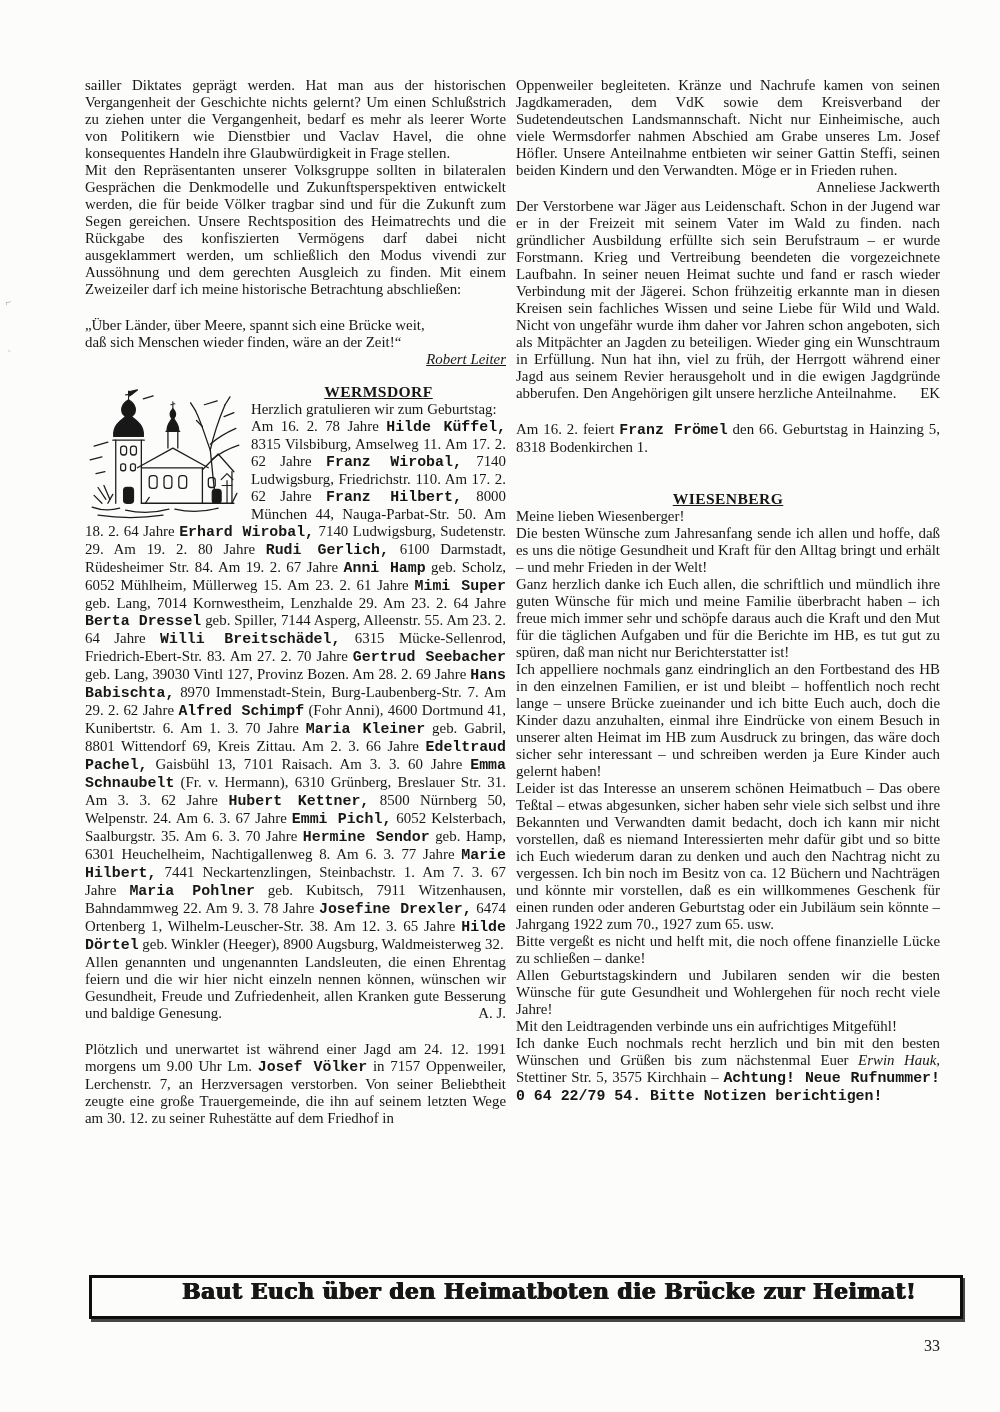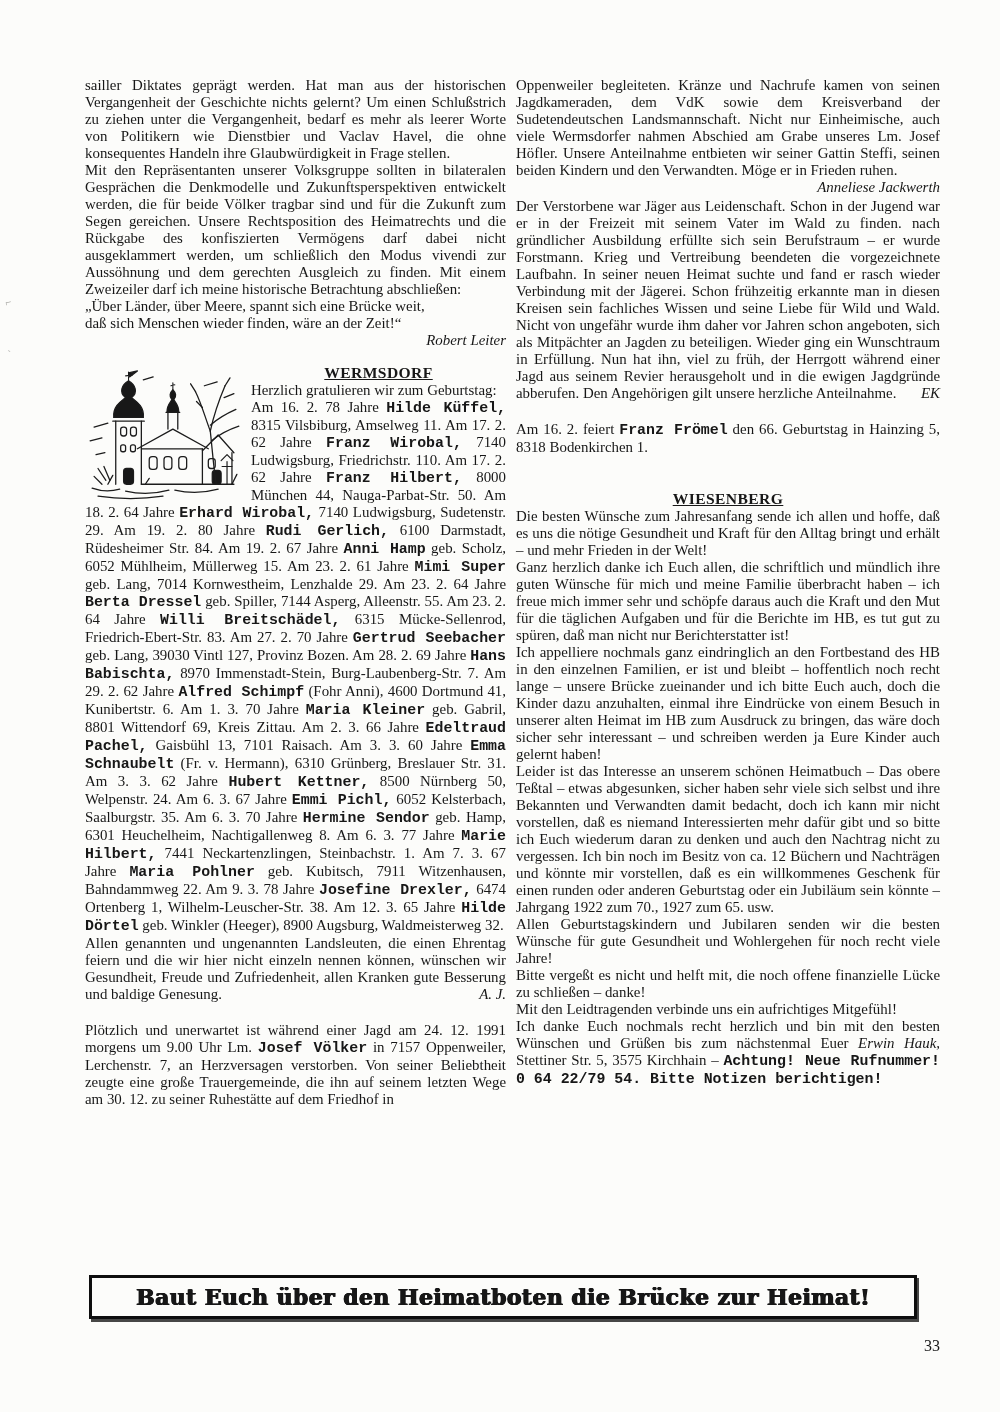--- a/index.html
+++ b/index.html
@@ -13,38 +13,38 @@
     position:absolute;top:77px;
     font-size:14.9px;line-height:17px;
     text-align:justify;text-justify:inter-word;
     hyphens:auto;-webkit-hyphens:auto;
   }
   .col-left{left:85px;width:421px;}
   .col-right{left:516px;width:424px;}
   p{margin:0;}
   .b{font-weight:bold;font-family:Liberation Mono, monospace;}
   .i{font-style:italic;}
-  .quote{text-align:left;}
-  .author-line{text-align:right;font-style:italic;}
-  .sig{float:right;font-style:italic;padding-left:10px;}
+  .quote{margin-top:19px;text-align:left;}
+  .author-line{text-align:right;font-style:italic;text-decoration:underline;}
+  .sig{float:right;padding-left:10px;}
   .heading{
     font-size:15.6px;font-weight:bold;text-align:center;
     letter-spacing:.4px;margin:15px 0 1px 0;text-decoration:underline;
   }
   .heading-wiesenberg{margin-top:34px;}
   .gap-top{margin-top:19px;}
   .church{
     float:left;width:158px;height:130px;margin:6px 8px 0 0;
   }
   .church svg{width:100%;height:100%;}
   .banner{
     position:absolute;left:89px;top:1275px;width:822px;height:38px;
     background:#fcfcfa;border:3px solid #0e0e0e;
     box-shadow:2px 3px 0 rgba(25,25,25,.8);
-    display:flex;align-items:center;justify-content:center;
+    display:flex;align-items:flex-start;justify-content:center;padding-left:46px;
   }
   .banner-text{
     font-family:"DejaVu Serif",serif;font-weight:bold;
     font-size:22px;letter-spacing:.4px;white-space:nowrap;
     text-shadow:.8px 0 currentColor,-.4px 0 currentColor,0 .4px currentColor;
   }
   .pageno{
     position:absolute;left:890px;top:1337px;width:50px;
     font-size:16px;text-align:right;
   }
@@ -133,26 +133,27 @@
   </div>
 
   <div class="col col-right">
     <p><span><span>Oppenweiler begleiteten. Kränze und Nachrufe kamen von seinen Jagdkameraden, dem VdK sowie dem Kreisverband der Sudetendeutschen Landsmannschaft. Nicht nur Einheimische, auch viele Wermsdorfer nahmen Abschied am Grabe unseres Lm. Josef Höfler. Unsere Anteilnahme entbieten wir seiner Gattin Steffi, seinen beiden Kindern und den Verwandten. Möge er in Frieden ruhen.</span></span><span class="sig">Anneliese Jackwerth</span></p>
 
     <p class="gap-top"><span><span>Der Verstorbene war Jäger aus Leidenschaft. Schon in der Jugend war er in der Freizeit mit seinem Vater im Wald zu finden. nach gründlicher Ausbildung erfüllte sich sein Berufstraum – er wurde Forstmann. Krieg und Vertreibung beendeten die vorgezeichnete Laufbahn. In seiner neuen Heimat suchte und fand er rasch wieder Verbindung mit der Jägerei. Schon frühzeitig erkannte man in diesen Kreisen sein fachliches Wissen und seine Liebe für Wild und Wald. Nicht von ungefähr wurde ihm daher vor Jahren schon angeboten, sich als Mitpächter an Jagden zu beteiligen. Wieder ging ein Wunschtraum in Erfüllung. Nun hat ihn, viel zu früh, der Herrgott während einer Jagd aus seinem Revier herausgeholt und in die ewigen Jagdgründe abberufen. Den Angehörigen gilt unsere herzliche Anteilnahme.</span></span><span class="sig">EK</span></p>
 
     <p class="gap-top"><span>Am 16. 2. feiert </span><span class="b">Franz Frömel</span><span> den 66. Geburtstag in Hainzing 5, 8318 Bodenkirchen 1.</span></p>
 
     <h3 class="heading heading-wiesenberg">WIESENBERG</h3>
+    <p>Meine lieben Wiesenberger!</p>
     <p>Die besten Wünsche zum Jahresanfang sende ich allen und hoffe, daß es uns die nötige Gesundheit und Kraft für den Alltag bringt und erhält – und mehr Frieden in der Welt!</p>
     <p>Ganz herzlich danke ich Euch allen, die schriftlich und mündlich ihre guten Wünsche für mich und meine Familie überbracht haben – ich freue mich immer sehr und schöpfe daraus auch die Kraft und den Mut für die täglichen Aufgaben und für die Berichte im HB, es tut gut zu spüren, daß man nicht nur Berichterstatter ist!</p>
     <p>Ich appelliere nochmals ganz eindringlich an den Fortbestand des HB in den einzelnen Familien, er ist und bleibt – hoffentlich noch recht lange – unsere Brücke zueinander und ich bitte Euch auch, doch die Kinder dazu anzuhalten, einmal ihre Eindrücke von einem Besuch in unserer alten Heimat im HB zum Ausdruck zu bringen, das wäre doch sicher sehr interessant – und schreiben werden ja Eure Kinder auch gelernt haben!</p>
     <p>Leider ist das Interesse an unserem schönen Heimatbuch – Das obere Teßtal – etwas abgesunken, sicher haben sehr viele sich selbst und ihre Bekannten und Verwandten damit bedacht, doch ich kann mir nicht vorstellen, daß es niemand Interessierten mehr dafür gibt und so bitte ich Euch wiederum daran zu denken und auch den Nachtrag nicht zu vergessen. Ich bin noch im Besitz von ca. 12 Büchern und Nachträgen und könnte mir vorstellen, daß es ein willkommenes Geschenk für einen runden oder anderen Geburtstag oder ein Jubiläum sein könnte – Jahrgang 1922 zum 70., 1927 zum 65. usw.</p>
+    <p>Bitte vergeßt es nicht und helft mit, die noch offene finanzielle Lücke zu schließen – danke!</p>
     <p>Allen Geburtstagskindern und Jubilaren senden wir die besten Wünsche für gute Gesundheit und Wohlergehen für noch recht viele Jahre!</p>
-    <p>Bitte vergeßt es nicht und helft mit, die noch offene finanzielle Lücke zu schließen – danke!</p>
     <p>Mit den Leidtragenden verbinde uns ein aufrichtiges Mitgefühl!</p>
     <p><span>Ich danke Euch nochmals recht herzlich und bin mit den besten Wünschen und Grüßen bis zum nächstenmal Euer </span><span class="i">Erwin Hauk,</span><span> Stettiner Str. 5, 3575 Kirchhain – </span><span class="b">Achtung! Neue Rufnummer! 0 64 22/79 54. Bitte Notizen berichtigen!</span></p>
   </div>
 
   <div class="banner">
     <span class="banner-text">Baut Euch über den Heimatboten die Brücke zur Heimat!</span>
   </div>
 
   <div class="pageno">33</div>
 </div>

